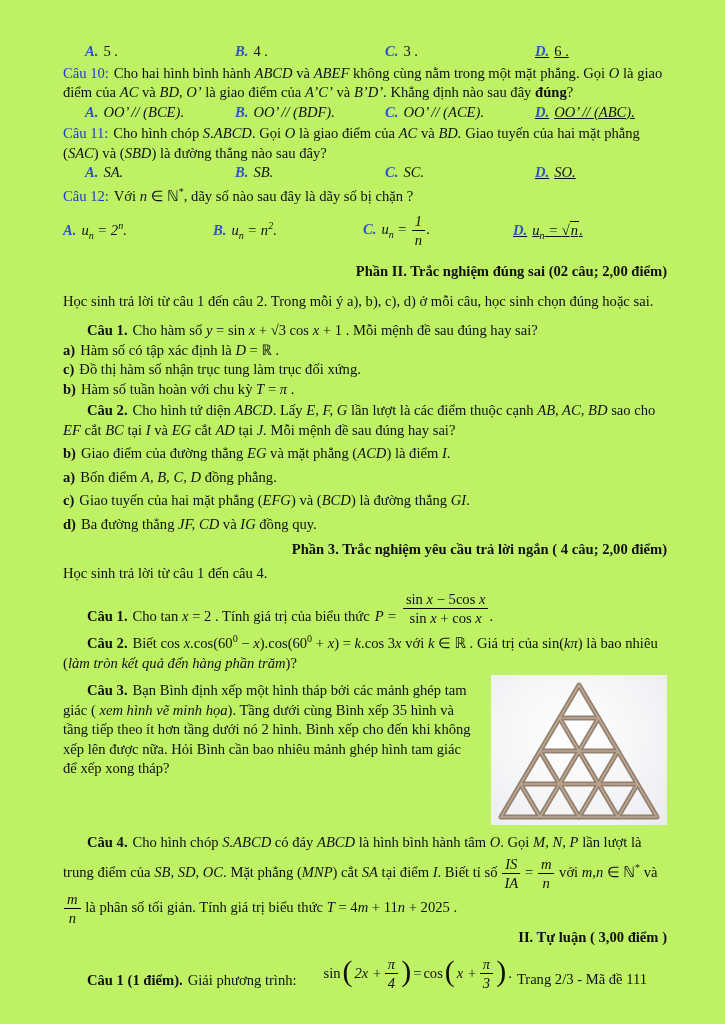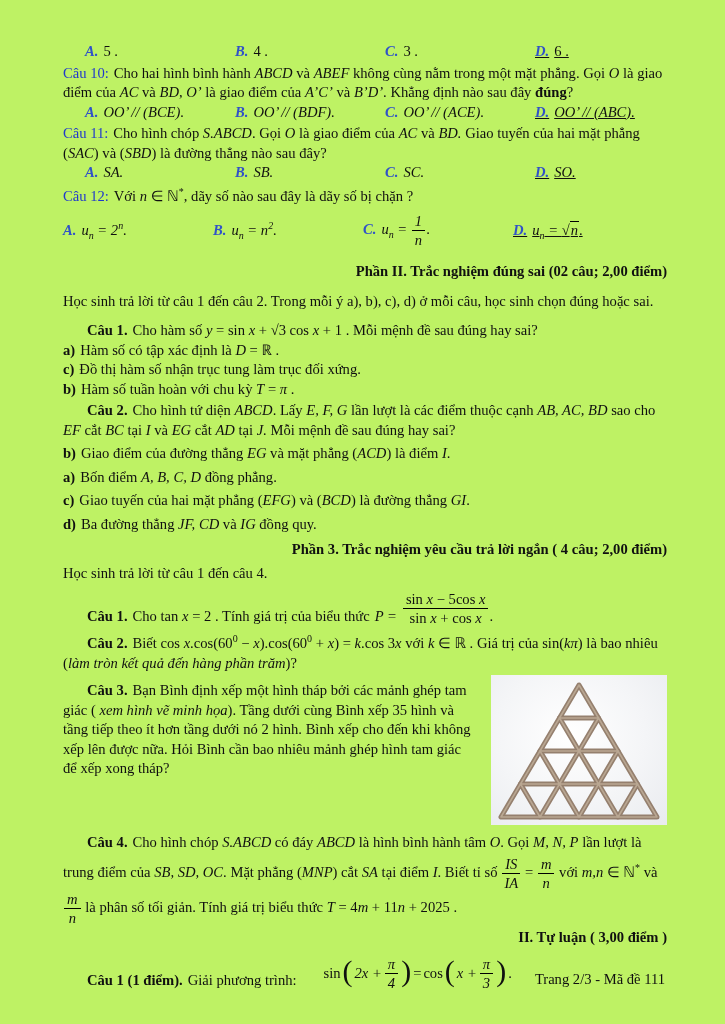--- a/index.html
+++ b/index.html
@@ -39,21 +39,21 @@
   .bp { font-size:30px; font-weight:300; line-height:0; vertical-align:middle; position:relative; top:-2px; }
   .tl-formula { display:inline-flex; align-items:center; margin-left:26px; }
   .tl-formula > * { margin:0 1px; }
   .q3-block { margin-top:8px; }
   .tower {
     float:right; width:176px; height:150px; margin:-6px 0 4px 14px;
     background:radial-gradient(ellipse at 45% 40%, #ffffff 0%, #f4f5f7 55%, #e9ebef 100%);
     display:flex; align-items:center; justify-content:center;
   }
   .q4-block { clear:both; }
-  .footer { position:absolute; top:970px; right:60px; font-size:14.6px; }
+  .footer { position:absolute; top:970px; right:78px; font-size:14.6px; }
 </style>
 </head>
 <body>
 
 <div class="page">
   <div class="content">
 
     <div class="opt-row">
       <span class="opt"><span class="opt-letter">A.</span><span>5 .</span></span>
       <span class="opt"><span class="opt-letter">B.</span><span>4 .</span></span>

